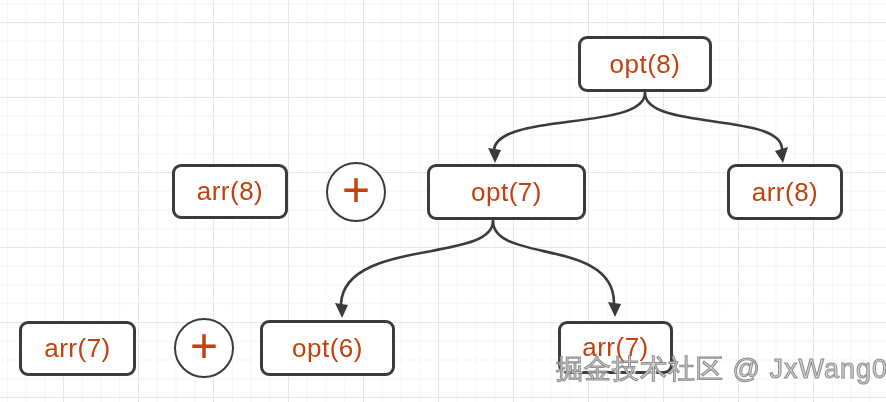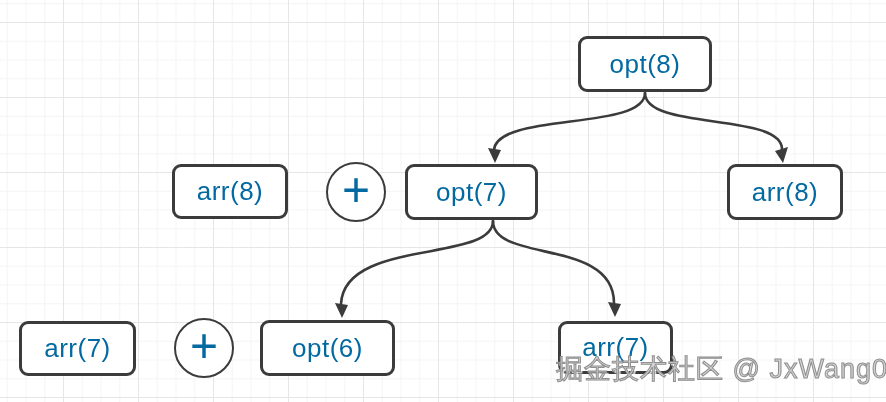--- a/index.html
+++ b/index.html
@@ -29,21 +29,21 @@
     pointer-events: none;
   }
   .node {
     position: absolute;
     box-sizing: border-box;
     background: #ffffff;
     border: 3px solid #3b3b3b;
     display: flex;
     align-items: center;
     justify-content: center;
-    color: #0369a1;
+    color: #c2410c;
     z-index: 2;
   }
   .node.box {
     border-radius: 9px;
     font-size: 26px;
     letter-spacing: 0.5px;
   }
   .node.circle {
     border-width: 2.5px;
     border-radius: 50%;
@@ -91,21 +91,21 @@
   </div>
 
   <div class="node box" style="left:172px;top:164px;width:116px;height:55px">
     <span class="node-label">arr(8)</span>
   </div>
 
   <div class="node circle" style="left:326px;top:162px;width:60px;height:60px">
     <span class="node-label">+</span>
   </div>
 
-  <div class="node box" style="left:405px;top:164px;width:133px;height:56px">
+  <div class="node box" style="left:427px;top:164px;width:159px;height:56px">
     <span class="node-label">opt(7)</span>
   </div>
 
   <div class="node box" style="left:727px;top:164px;width:116px;height:56px">
     <span class="node-label">arr(8)</span>
   </div>
 
   <div class="node box" style="left:19px;top:321px;width:117px;height:55px">
     <span class="node-label">arr(7)</span>
   </div>

